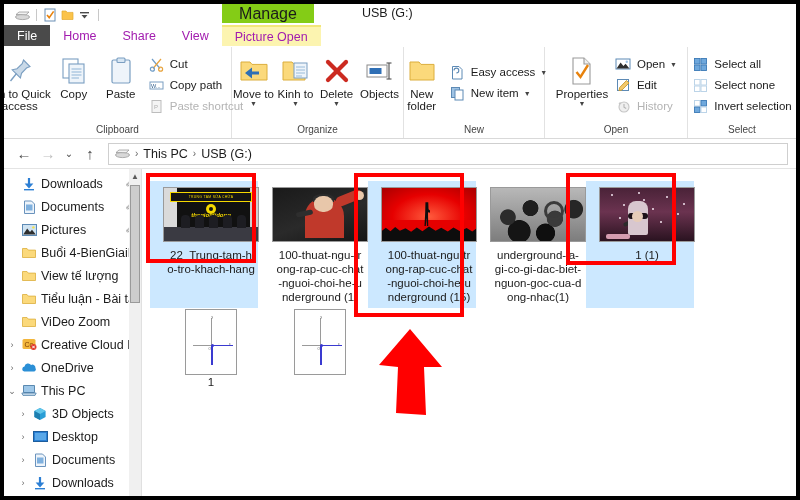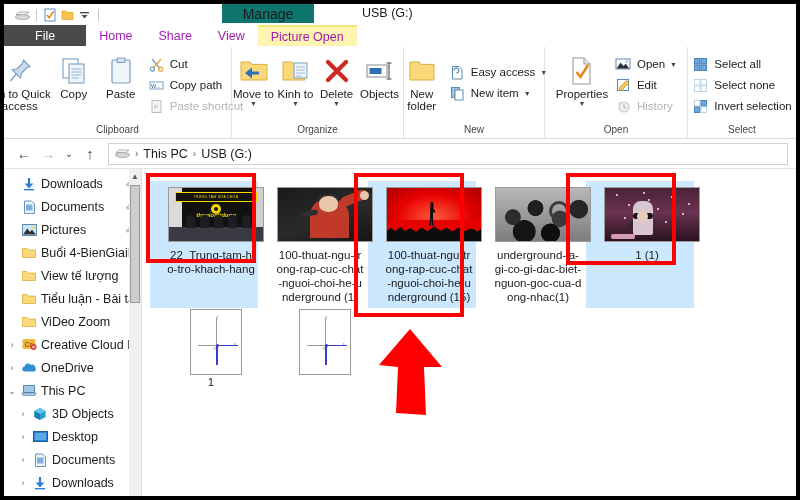--- a/index.html
+++ b/index.html
@@ -30,41 +30,41 @@
   .qat-ico { width: 17px; height: 16px; display: flex; align-items: center; justify-content: center; }
   .tb-title {
     position: absolute;
     left: 358px; top: 2px;
     font-size: 12.5px; color: #1b1b1b;
   }
   .ctx-tab-label {
     position: absolute;
     left: 218px; top: 0px;
     width: 92px; height: 19px;
-    background: #0f766e;
+    background: #84cc16;
     display: flex; align-items: center; justify-content: center;
-    font-size: 14px; color: #1b1b1b;
+    font-size: 16px; color: #1b1b1b;
   }
 
   
   .tabstrip {
     position: relative;
     height: 21px;
     background: #ffffff;
     display: flex;
     align-items: flex-end;
     border-bottom: 1px solid #ffffff;
   }
   .tab {
     height: 21px; padding: 0 13px;
     display: flex; align-items: center;
     font-size: 12.5px; color: #a21caf;
     background: transparent;
   }
-  .tab.file { background: #4a4a4a; color: #fff; padding: 0 31px; }
+  .tab.file { background: #4a4a4a; color: #fff; padding: 0 13px; }
   .tab.active { background: #ffffff; }
   .tab.ctx {
     background: #fcf4b0;
     border-top: 2px solid #f2e67a;
   }
   .tabstrip::after {
     content: ""; position: absolute; left: 0; right: 0; bottom: 0;
     height: 0;
   }
 
@@ -172,21 +172,21 @@
   .content {
     flex: 1; position: relative; background: #ffffff;
     padding: 12px 0 0 8px;
     overflow: hidden;
   }
   .grid { display: flex; flex-wrap: wrap; align-content: flex-start; }
   .tile {
     width: 108px;
     margin-right: 1px;
     padding: 5px 3px 4px 17px;
-    display: flex; flex-direction: column; 
+    display: flex; flex-direction: column; align-items: center;
   }
   .tile.selected { background: #cce8ff; }
   .thumbwrap {
     width: 98px; height: 57px;
     display: flex; align-items: center; justify-content: center;
     margin-bottom: 5px;
   }
   .thumb {
     width: 96px; height: 55px;
     border: 1px solid #9a9a9a;

